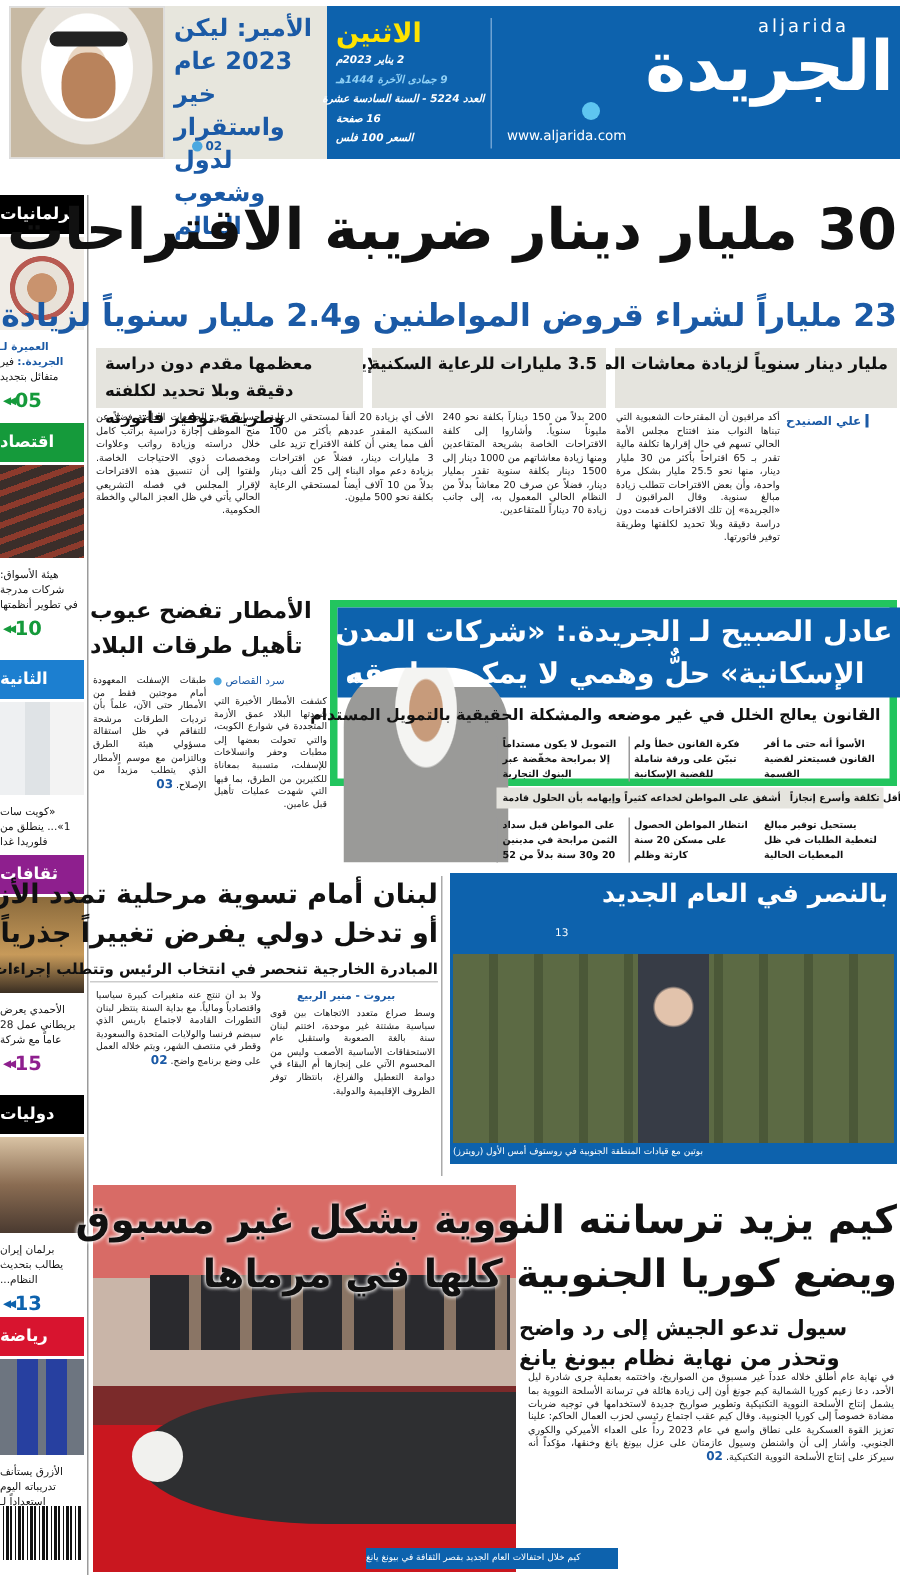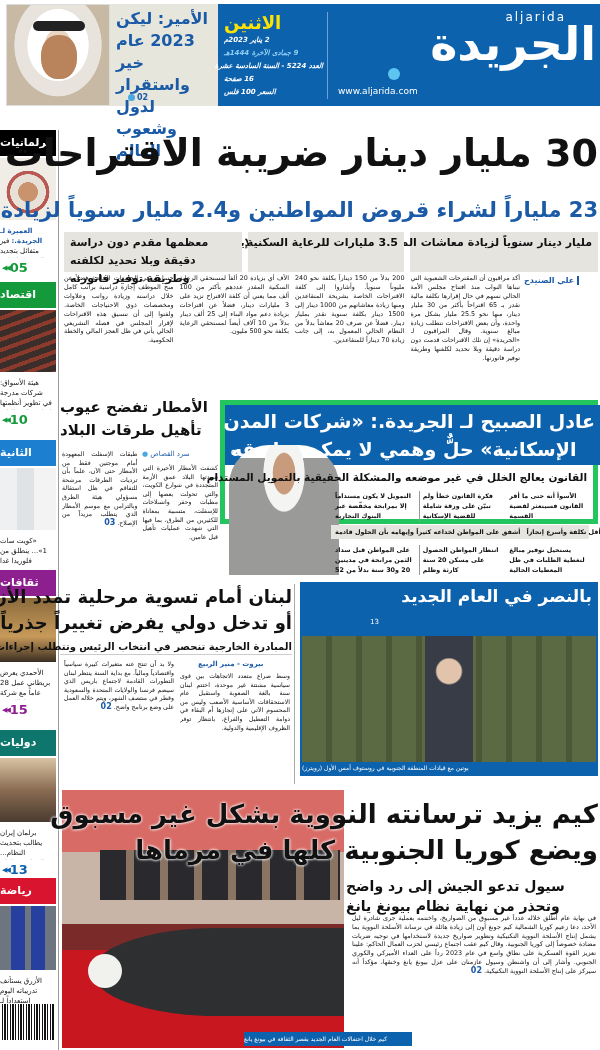--- a/index.html
+++ b/index.html
@@ -151,21 +151,21 @@
     <div class="rail-img" style="background:linear-gradient(90deg,#eef0f2 0 30%,#dfe3e6 30% 60%,#f3f3f3 60%)"></div>
     <div class="rail-text">«كويت سات 1»... ينطلق من فلوريدا غدا</div>
   </div>
   <div class="rail-sec rtl" style="top:440px">
     <div class="rail-head" style="background:#8e1f8e">ثقافات</div>
     <div class="rail-img" style="height:64px;background:linear-gradient(180deg,#8a6a3c,#c79a5a 60%,#3a2e22)"></div>
     <div class="rail-text">الأحمدي يعرض بريطاني عمل 28 عاماً مع شركة نفط الكويت</div>
     <div class="rail-page" style="color:#8e1f8e">15</div>
   </div>
   <div class="rail-sec rtl" style="top:600px">
-    <div class="rail-head" style="background:#0f766e">دوليات</div>
+    <div class="rail-head" style="background:#000000">دوليات</div>
     <div class="rail-img" style="height:64px;background:linear-gradient(180deg,#d9c3a4,#8a6c52 50%,#4a3a30)"></div>
     <div class="rail-text">برلمان إيران يطالب بتحديث النظام... والمعارضة تلملم صفوفها</div>
     <div class="rail-page" style="color:#0d62ad">13</div>
   </div>
   <div class="rail-sec rtl" style="top:748px">
     <div class="rail-head" style="background:#d8142f">رياضة</div>
     <div class="rail-img" style="height:64px;background:linear-gradient(90deg,#6d7580 0 20%,#2740a0 20% 45%,#6d7580 45% 55%,#2740a0 55% 80%,#6d7580 80%)"></div>
     <div class="rail-text">الأزرق يستأنف تدريباته اليوم استعداداً لـ «خليجي 25»</div>
     <div class="rail-page" style="color:#d8142f">14</div>
   </div>

